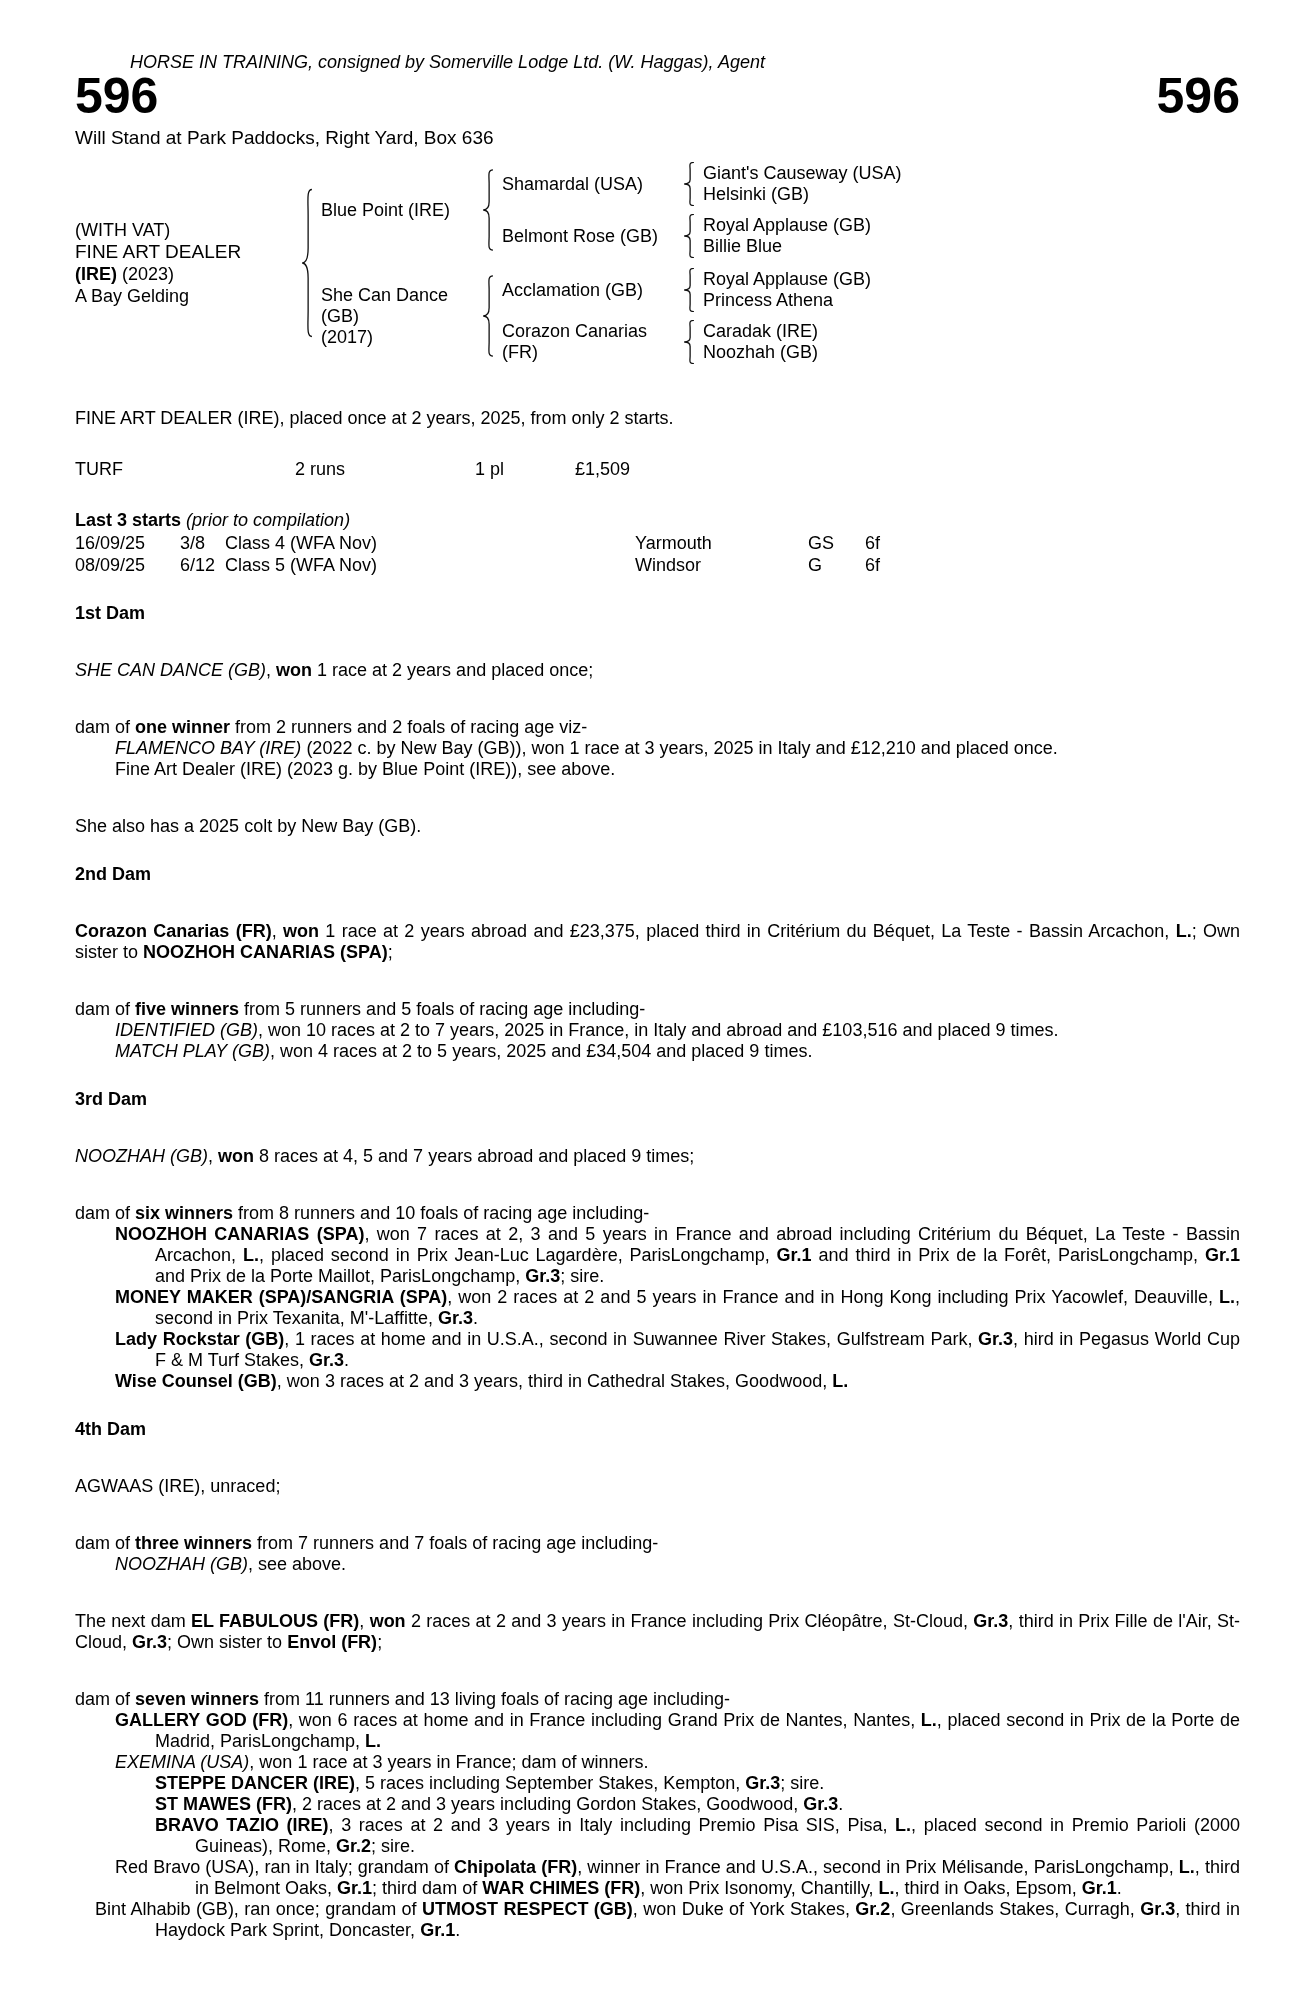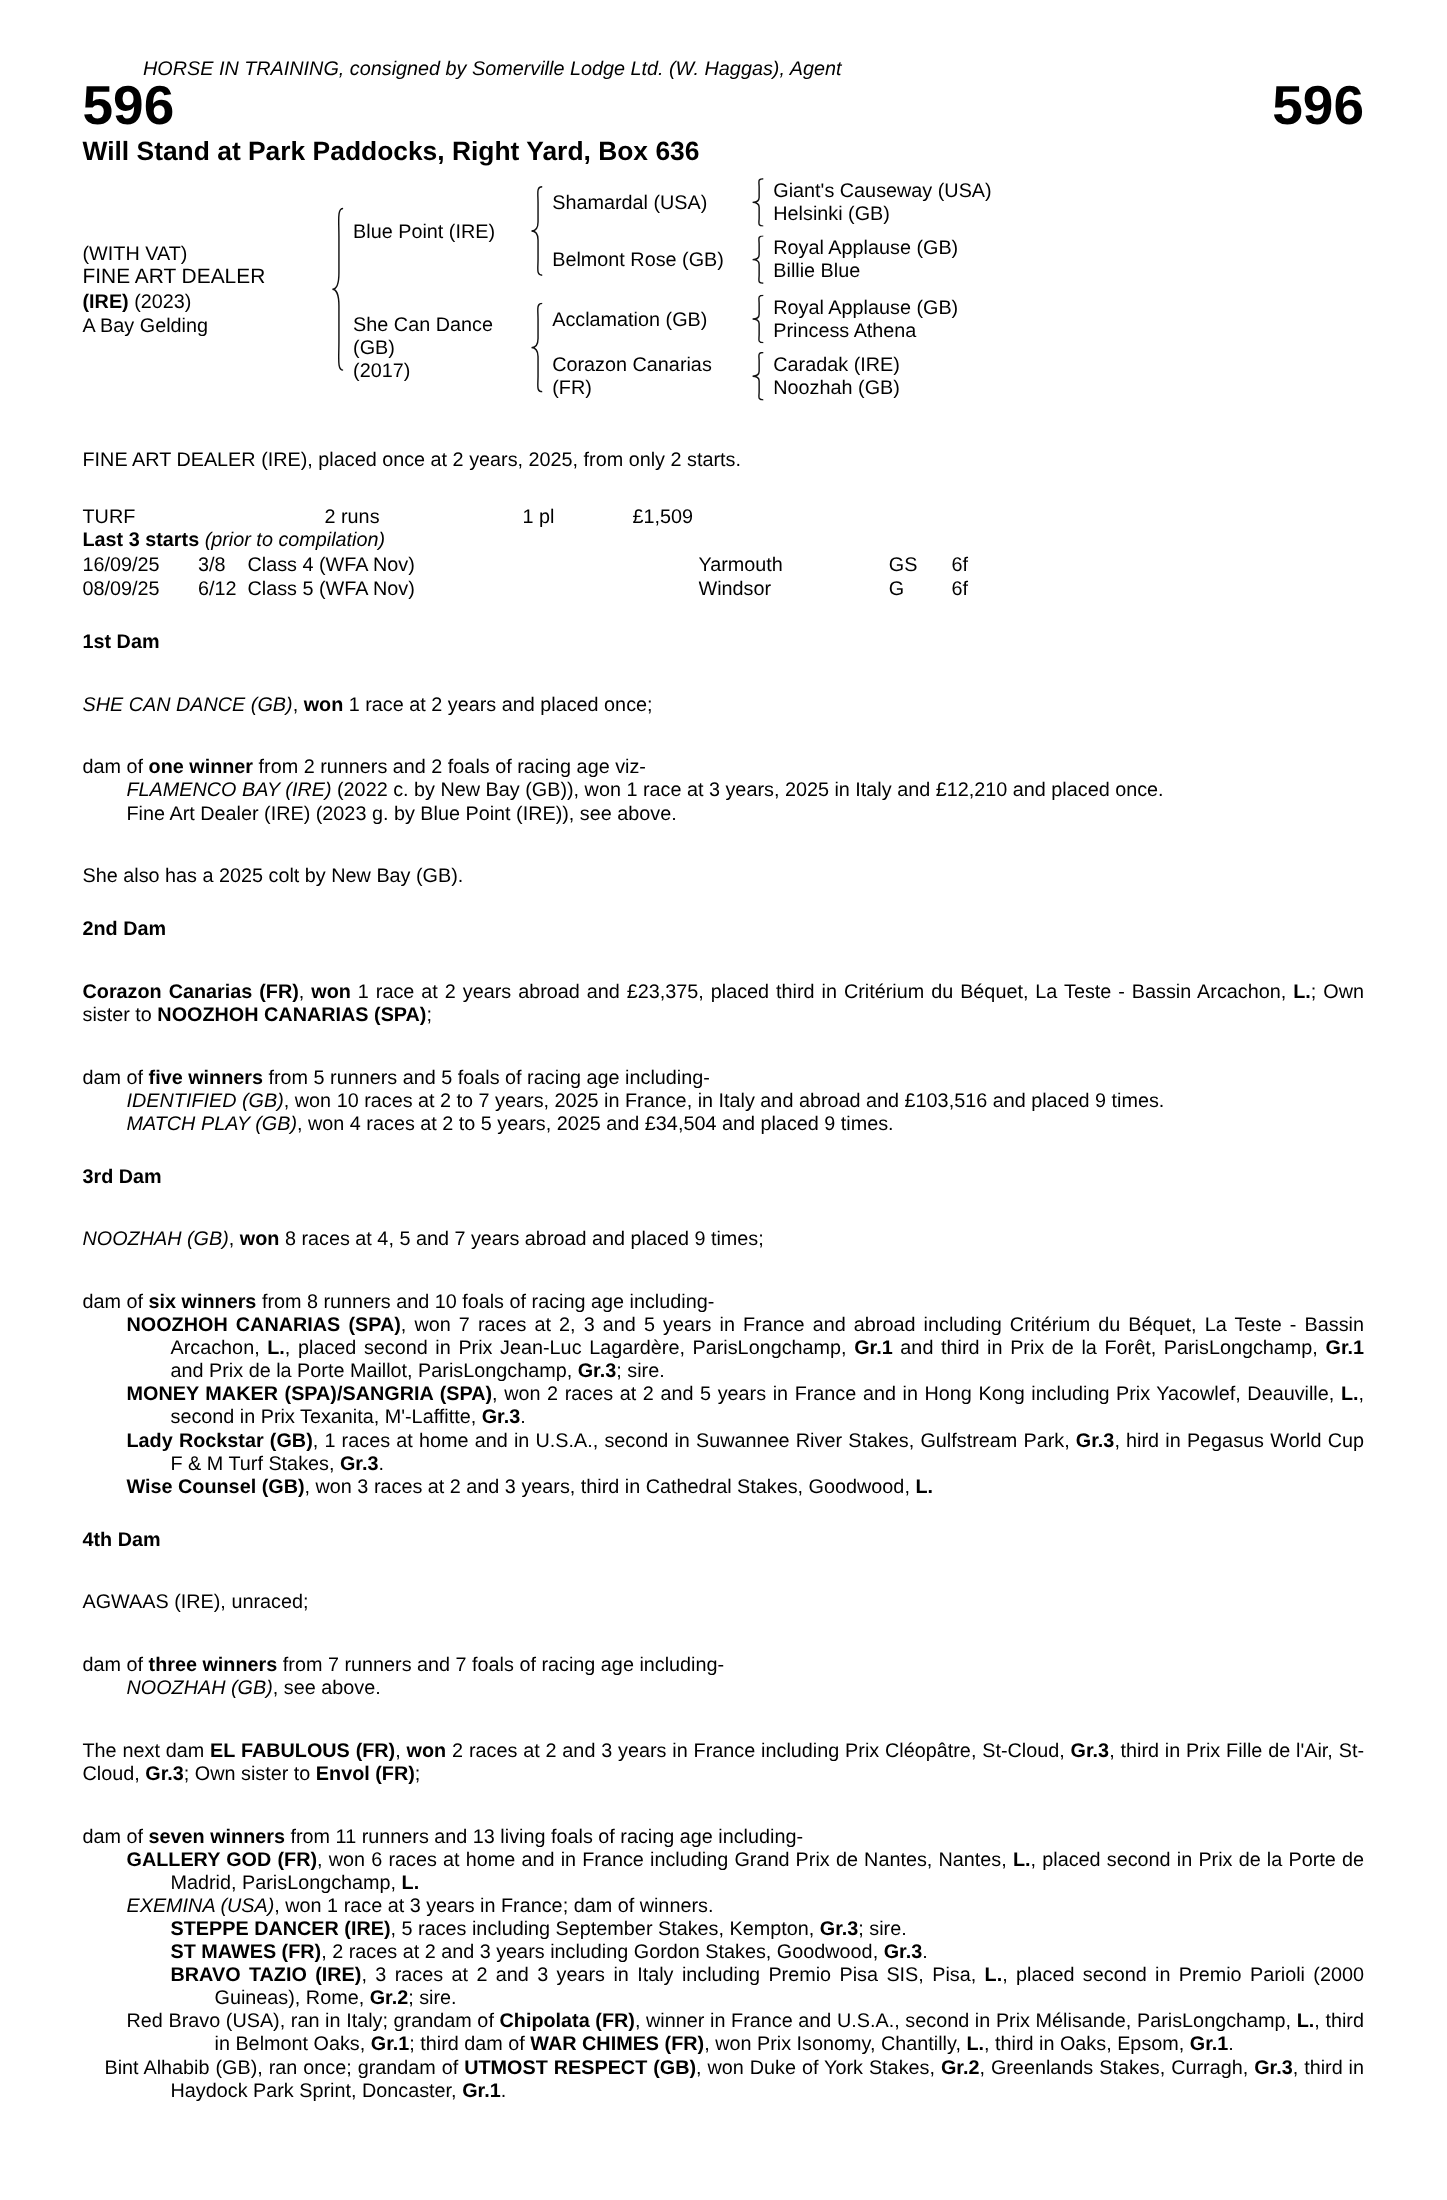--- a/index.html
+++ b/index.html
@@ -14,21 +14,21 @@
     overflow:hidden;
   }
   .b { font-weight:bold; }
   .i { font-style:italic; }
 
   .consignor { font-style:italic; font-size:18px; padding-left:55px; white-space:nowrap; }
 
   .lot-row { display:flex; justify-content:space-between; align-items:baseline;
              font-size:50px; font-weight:bold; line-height:42px; margin-top:2px; }
 
-  .stand { font-weight:bold; font-size:24px; margin-top:10px; }
+  .stand { font-weight:normal; font-size:19px; margin-top:10px; }
 
   
   .pedigree { display:flex; align-items:center; margin-top:14px; }
   .horse-info { width:215px; line-height:22px; }
   .horse-info .hname { font-weight:normal; font-size:19px; }
   .brace { flex:0 0 13px; margin:0 8px 0 10px; }
   .brace svg { display:block; width:13px; height:100%; }
   .brace-lg { height:150px; }
   .brace-md { height:82px; }
   .brace-sm { height:44px; }
@@ -39,21 +39,21 @@
   .g3name { width:170px; line-height:21px; }
   .g4pair { width:220px; line-height:21px; }
 
   
   .summary { margin-top:44px; }
   .stats { display:flex; margin-top:30px; }
   .stats .c1 { width:220px; }
   .stats .c2 { width:180px; }
   .stats .c3 { width:100px; }
 
-  .last-starts-label { }
+  .last-starts-label { margin-top:30px; }
   .last-starts-label .lbl { font-weight:bold; }
   .last-starts-label .note { font-style:italic; }
 
   table.starts { border-collapse:collapse; table-layout:fixed; margin-top:1px; }
   table.starts td { padding:0; line-height:22px; white-space:nowrap; overflow:hidden; }
   .td-date { width:105px; }
   .td-pos { width:45px; }
   .td-race { width:410px; }
   .td-course { width:173px; }
   .td-going { width:57px; }

